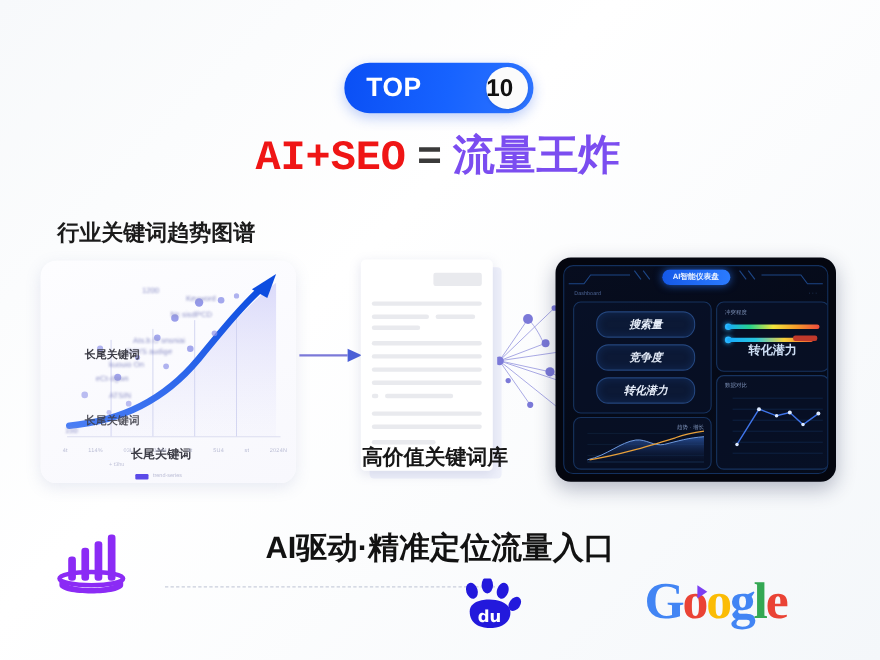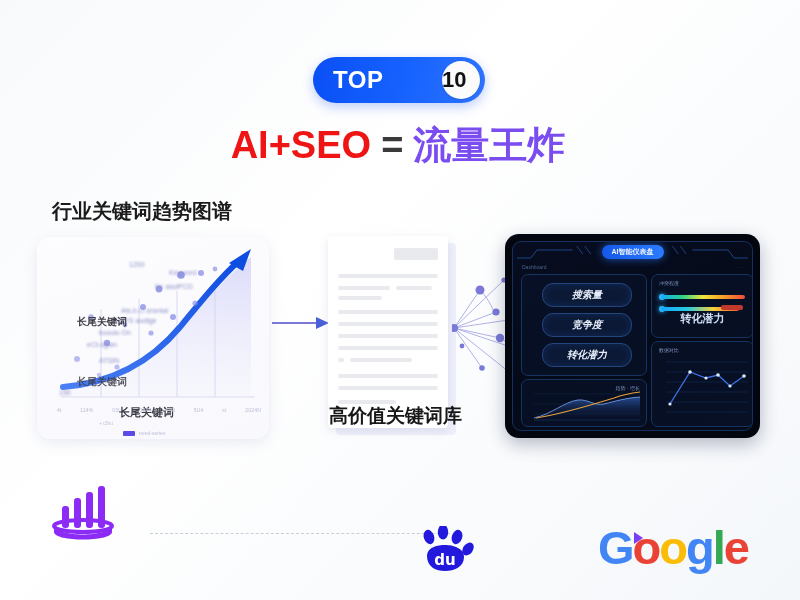--- a/index.html
+++ b/index.html
@@ -26,21 +26,21 @@
   .badge-circle{
     position:absolute;right:5px;top:4px;width:38px;height:38px;border-radius:50%;
     background:#fbfbfb;display:flex;align-items:center;
     box-shadow:0 1px 3px rgba(0,0,0,.12);
   }
   .badge-circle span{color:#111;font-size:22px;font-weight:700;line-height:1;}
 
   
   .headline{
     position:absolute;left:0;right:4px;top:126px;text-align:center;
-    font-size:38px;font-weight:700;line-height:1;white-space:nowrap;
+    font-size:38px;font-weight:700;line-height:1;white-space:nowrap;font-family:Liberation Mono, monospace;
   }
   .hl-red{color:#ef1515;}
   .hl-eq{color:#3a3a3a;margin:0 10px;}
   .hl-purple{color:#7b4df0;}
 
   
   .sec-title{
     position:absolute;font-size:20px;font-weight:700;color:#1b1b1b;white-space:nowrap;
   }
   #title-left{left:52px;top:198px;}
@@ -167,21 +167,21 @@
     position:absolute;left:150px;top:533px;width:300px;height:0;
     border-top:1px dashed #c9cedb;
   }
   .logos{position:absolute;left:418px;top:520px;width:330px;height:62px;}
   .baidu{position:absolute;left:0;top:6px;display:flex;align-items:flex-end;gap:2px;}
   .baidu-cn{
     font-size:36px;font-weight:700;color:#e1251b;line-height:1;letter-spacing:-1px;
   }
   .google{
     position:absolute;left:168px;top:4px;font-size:47px;font-weight:700;
-    line-height:1;letter-spacing:-2px;font-family:Liberation Sans, sans-serif;margin-left:12px;
+    line-height:1;letter-spacing:-2px;font-family:Liberation Serif, serif;
   }
   .g-b{color:#4285F4;} .g-r{color:#EA4335;} .g-y{color:#FBBC05;} .g-g{color:#34A853;}
   .play-tri{position:absolute;left:216px;top:12px;width:0;height:0;
     border-left:9px solid #7b3ff2;border-top:6px solid transparent;border-bottom:6px solid transparent;}
 </style>
 </head>
 <body>
 
 <div class="stage">
 
@@ -395,20 +395,21 @@
           <path d="M12,38 C30,34 42,22 56,20 C66,19 72,26 82,24 C94,21 104,18 118,17 L118,40 L12,40 Z" fill="url(#dashArea)"></path>
           <path d="M12,38 C30,34 42,22 56,20 C66,19 72,26 82,24 C94,21 104,18 118,17" fill="none" stroke="#6e9ae0" stroke-width=".9"></path>
           <path d="M14,38 C40,34 66,26 92,18 C100,15 110,13 118,12" fill="none" stroke="#e8a03a" stroke-width="1.1"></path>
           <line x1="12" y1="40" x2="118" y2="40" stroke="#1c3a63" stroke-width=".6"></line>
         </svg>
       </div>
 
     </div>
   </div>
 
+  <div class="tagline">AI驱动·精准定位流量入口</div>
 
   <svg class="bar-icon" viewBox="0 0 70 56">
     <g fill="#8b2bf5">
       <rect x="14" y="22" width="7" height="22" rx="3"></rect>
       <rect x="26" y="14" width="7" height="30" rx="3"></rect>
       <rect x="38" y="8" width="7" height="36" rx="3"></rect>
       <rect x="50" y="2" width="7" height="42" rx="3"></rect>
     </g>
     <path d="M6,40 C6,54 64,54 64,40 L64,48 C64,58 6,58 6,48 Z" fill="#8b2bf5"></path>
     <ellipse cx="35" cy="42" rx="29" ry="6" fill="none" stroke="#8b2bf5" stroke-width="4"></ellipse>

